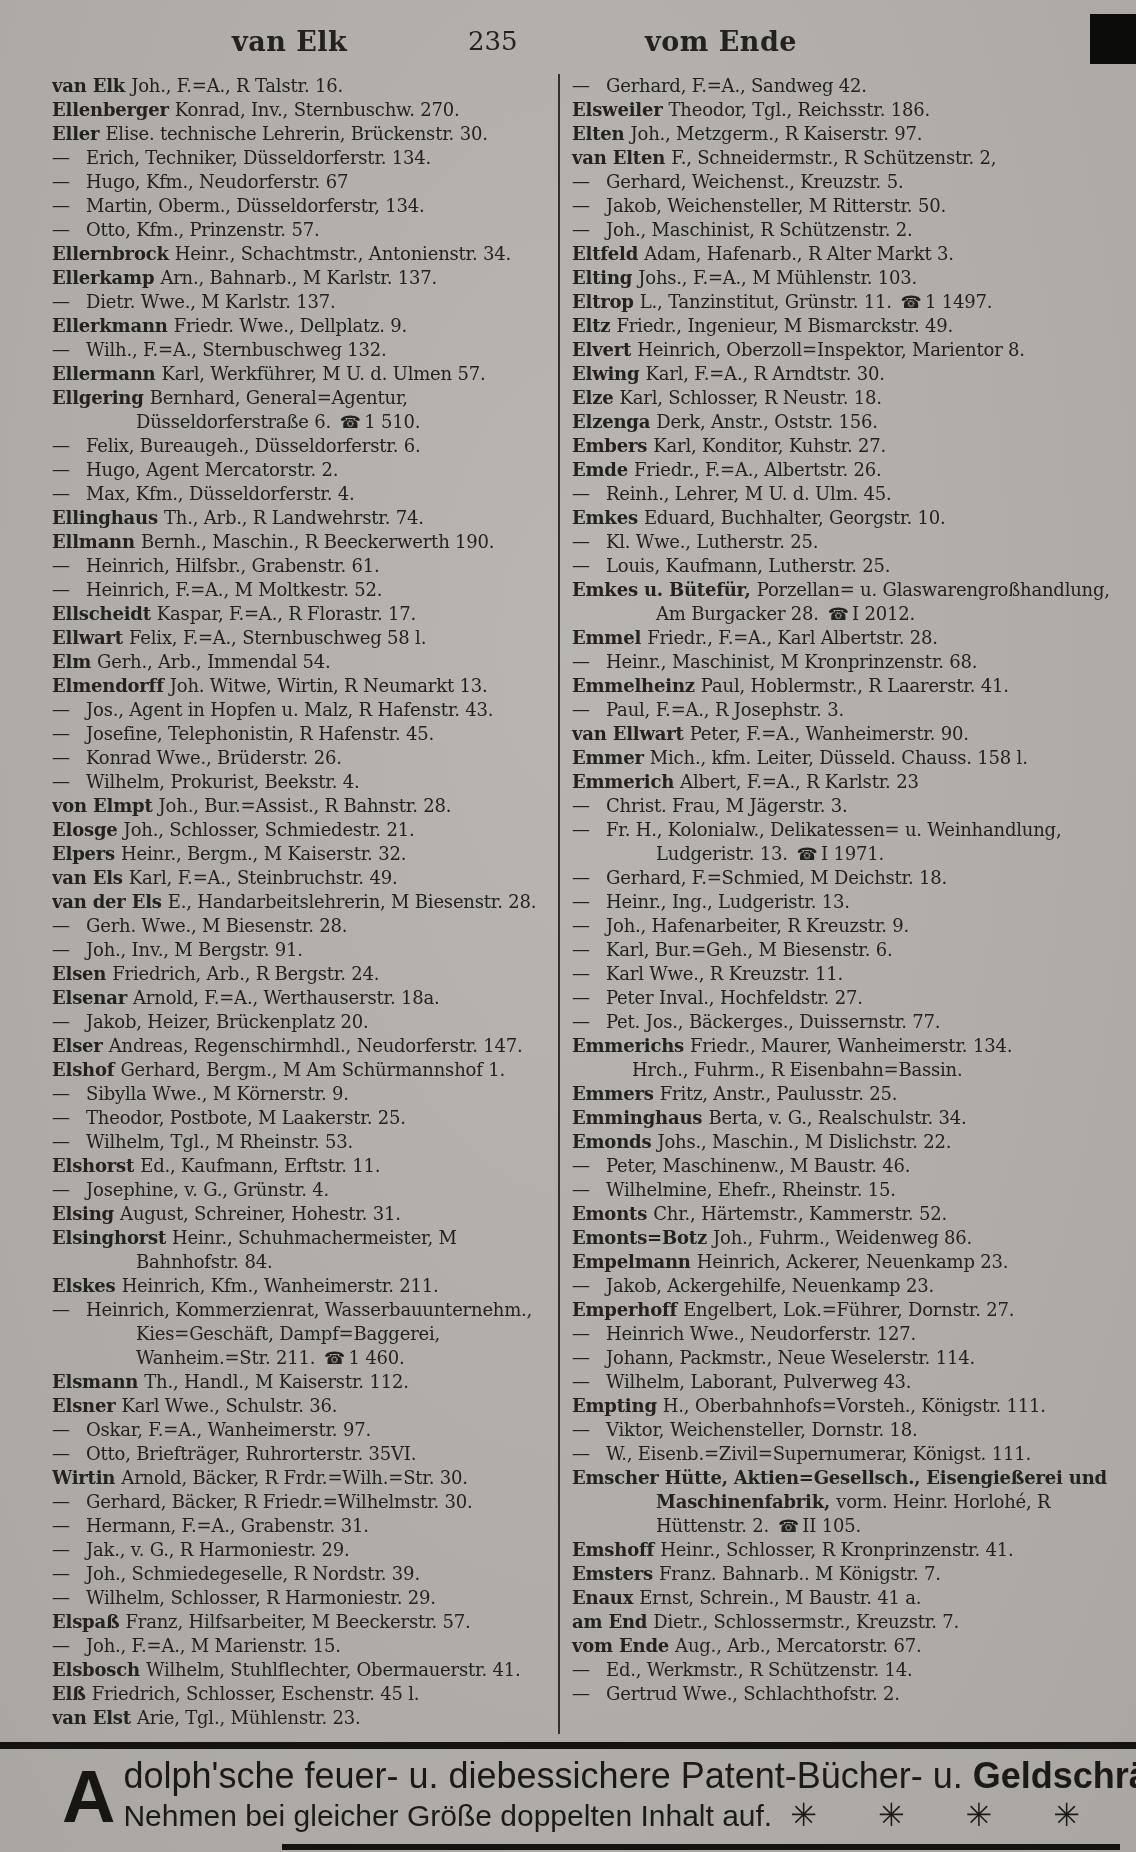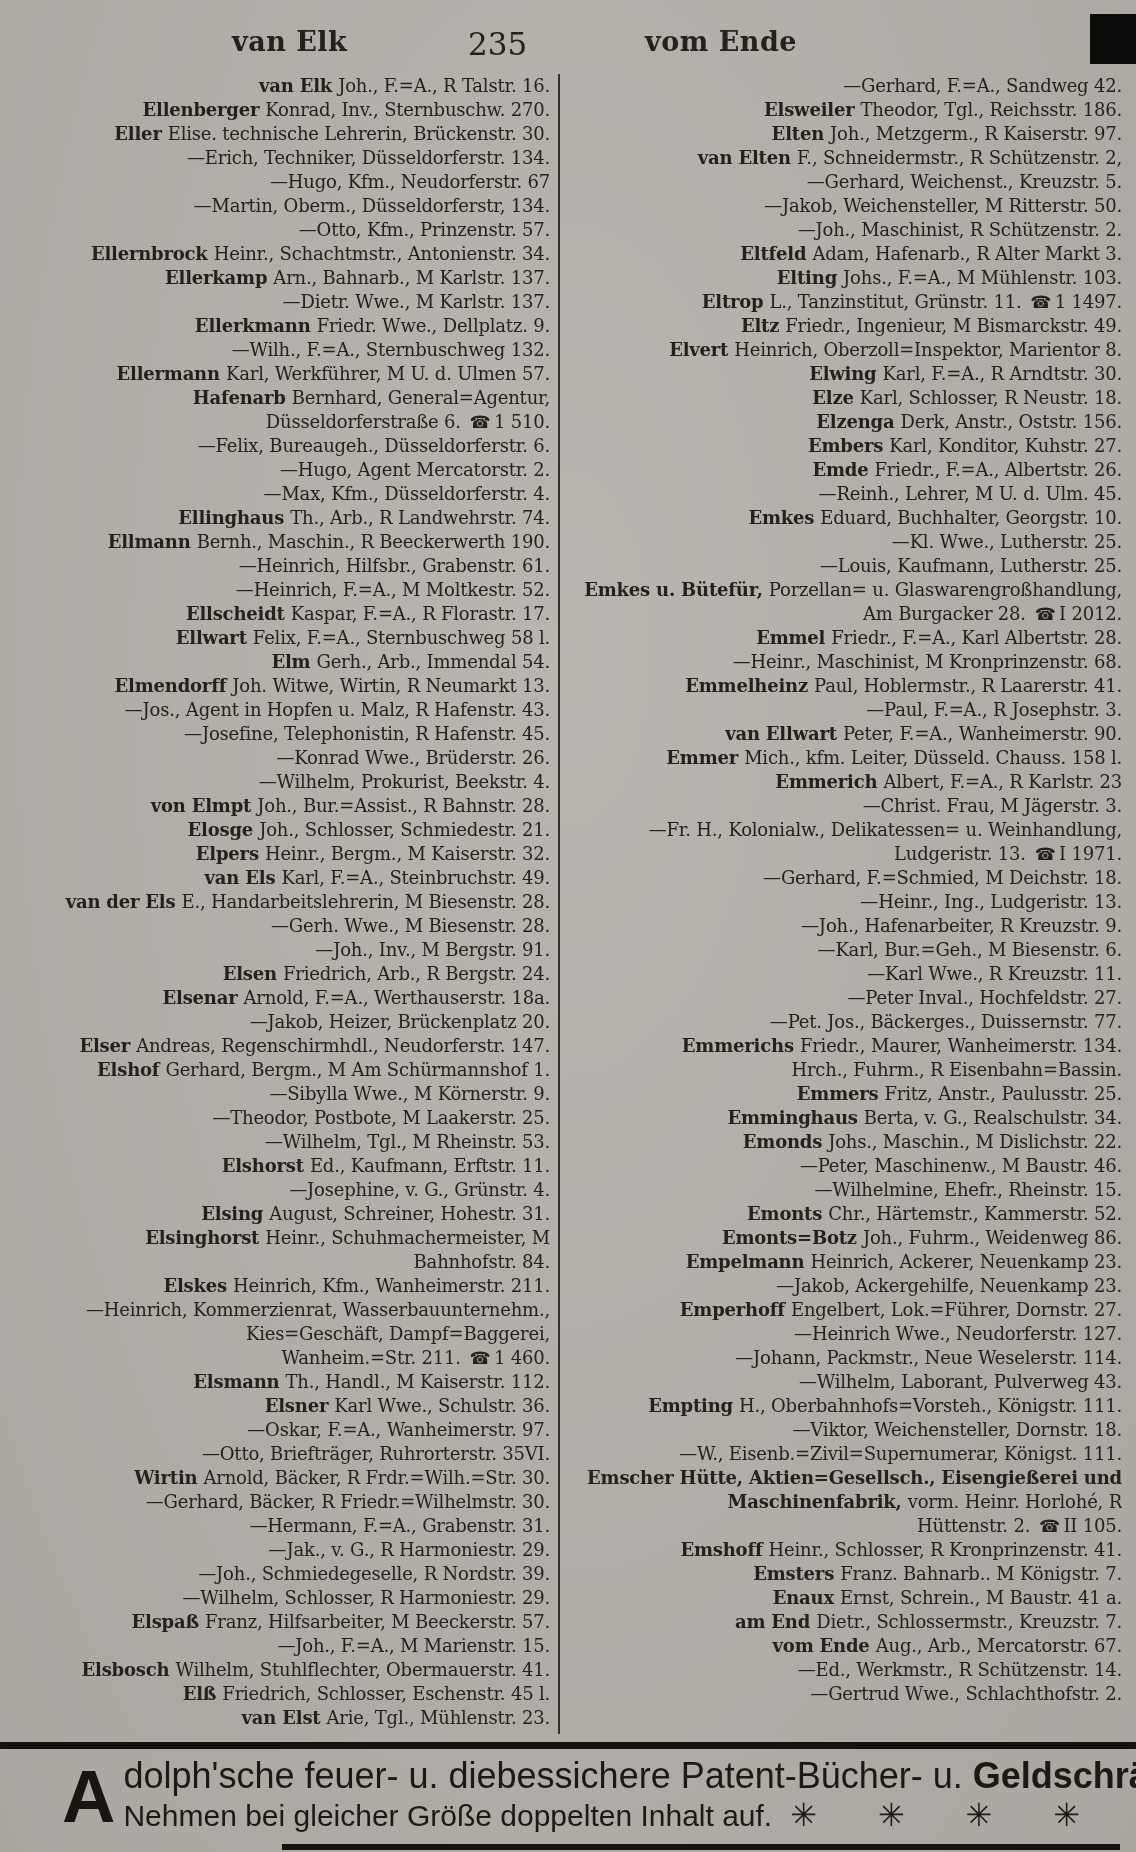--- a/index.html
+++ b/index.html
@@ -14,25 +14,24 @@
   .corner-mark {
     position:absolute; top:14px; right:0; width:46px; height:50px;
     background:#0c0c0a;
   }
   .page-header {
     position:absolute; top:26px; left:0; right:0; height:40px;
   }
   .running-head { position:absolute; font-weight:bold; font-size:27px; letter-spacing:0.5px; }
   .head-left  { left:232px; }
   .head-right { left:645px; }
-  .page-number { position:absolute; left:468px; font-size:31px; }
+  .page-number { position:absolute; left:468px; font-size:26px; }
   .columns {
     position:absolute; top:74px; left:52px; right:14px; bottom:118px;
     display:flex;
-    text-align:right;
   }
   .col { overflow:hidden; }
   .col-left  { width:498px; }
   .col-right { flex:1; padding-left:12px; }
   .col-divider { width:2px; background:#33312c; margin-left:8px; }
   .entry {
     font-size:18px; line-height:24px; letter-spacing:-0.2px;
     padding-left:84px; text-indent:-84px;
   }
   .entry.ind { text-indent:0; padding-left:60px; }
@@ -81,21 +80,21 @@
         <div class="entry"><span class="em-dash">—</span>Erich, Techniker, Düsseldorferstr. 134.</div>
         <div class="entry"><span class="em-dash">—</span>Hugo, Kfm., Neudorferstr. 67</div>
         <div class="entry"><span class="em-dash">—</span>Martin, Oberm., Düsseldorferstr, 134.</div>
         <div class="entry"><span class="em-dash">—</span>Otto, Kfm., Prinzenstr. 57.</div>
         <div class="entry"><span class="surname">Ellernbrock </span>Heinr., Schachtmstr., Antonienstr. 34.</div>
         <div class="entry"><span class="surname">Ellerkamp </span>Arn., Bahnarb., M Karlstr. 137.</div>
         <div class="entry"><span class="em-dash">—</span>Dietr. Wwe., M Karlstr. 137.</div>
         <div class="entry"><span class="surname">Ellerkmann </span>Friedr. Wwe., Dellplatz. 9.</div>
         <div class="entry"><span class="em-dash">—</span>Wilh., F.=A., Sternbuschweg 132.</div>
         <div class="entry"><span class="surname">Ellermann </span>Karl, Werkführer, M U. d. Ulmen 57.</div>
-        <div class="entry"><span class="surname">Hafenarb </span>Bernhard, General=Agentur, Düsseldorferstraße 6.<span class="phone"> <span class="phone-icon">☎</span> 1 510.</span></div>
+        <div class="entry"><span class="surname">Ellgering </span>Bernhard, General=Agentur, Düsseldorferstraße 6.<span class="phone"> <span class="phone-icon">☎</span> 1 510.</span></div>
         <div class="entry"><span class="em-dash">—</span>Felix, Bureaugeh., Düsseldorferstr. 6.</div>
         <div class="entry"><span class="em-dash">—</span>Hugo, Agent Mercatorstr. 2.</div>
         <div class="entry"><span class="em-dash">—</span>Max, Kfm., Düsseldorferstr. 4.</div>
         <div class="entry"><span class="surname">Ellinghaus </span>Th., Arb., R Landwehrstr. 74.</div>
         <div class="entry"><span class="surname">Ellmann </span>Bernh., Maschin., R Beeckerwerth 190.</div>
         <div class="entry"><span class="em-dash">—</span>Heinrich, Hilfsbr., Grabenstr. 61.</div>
         <div class="entry"><span class="em-dash">—</span>Heinrich, F.=A., M Moltkestr. 52.</div>
         <div class="entry"><span class="surname">Ellscheidt </span>Kaspar, F.=A., R Florastr. 17.</div>
         <div class="entry"><span class="surname">Ellwart </span>Felix, F.=A., Sternbuschweg 58 l.</div>
         <div class="entry"><span class="surname">Elm </span>Gerh., Arb., Immendal 54.</div>

